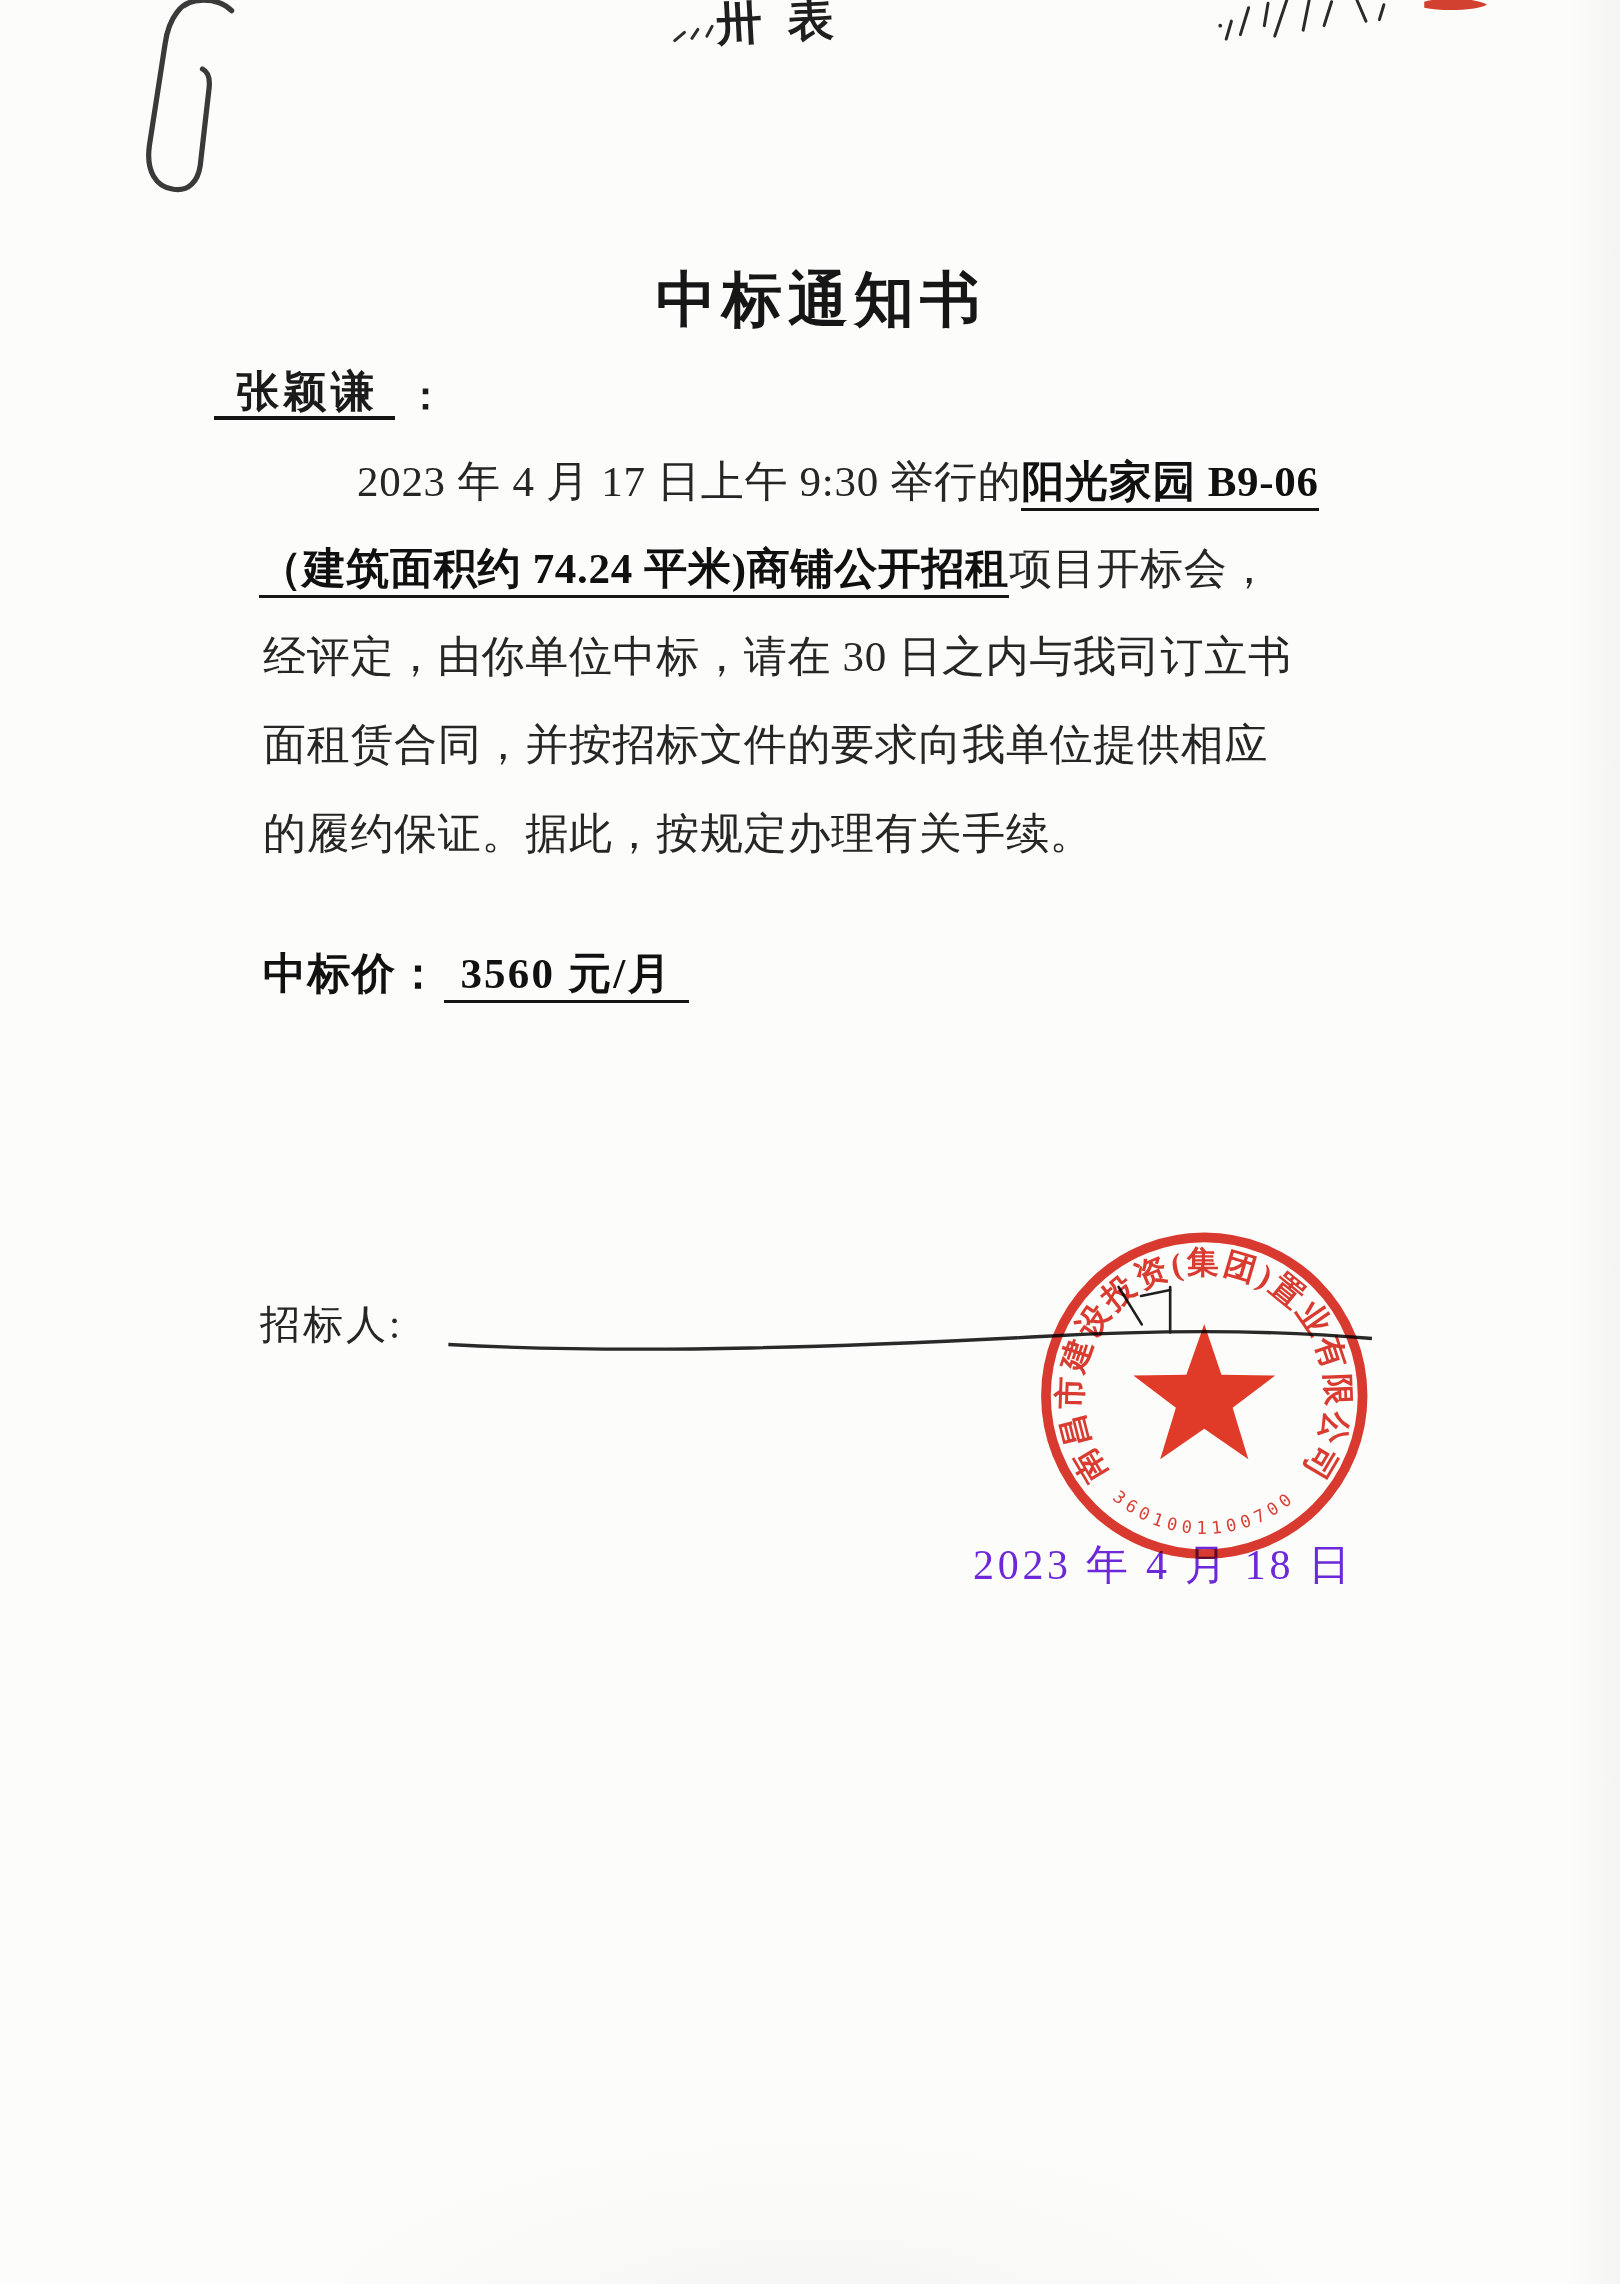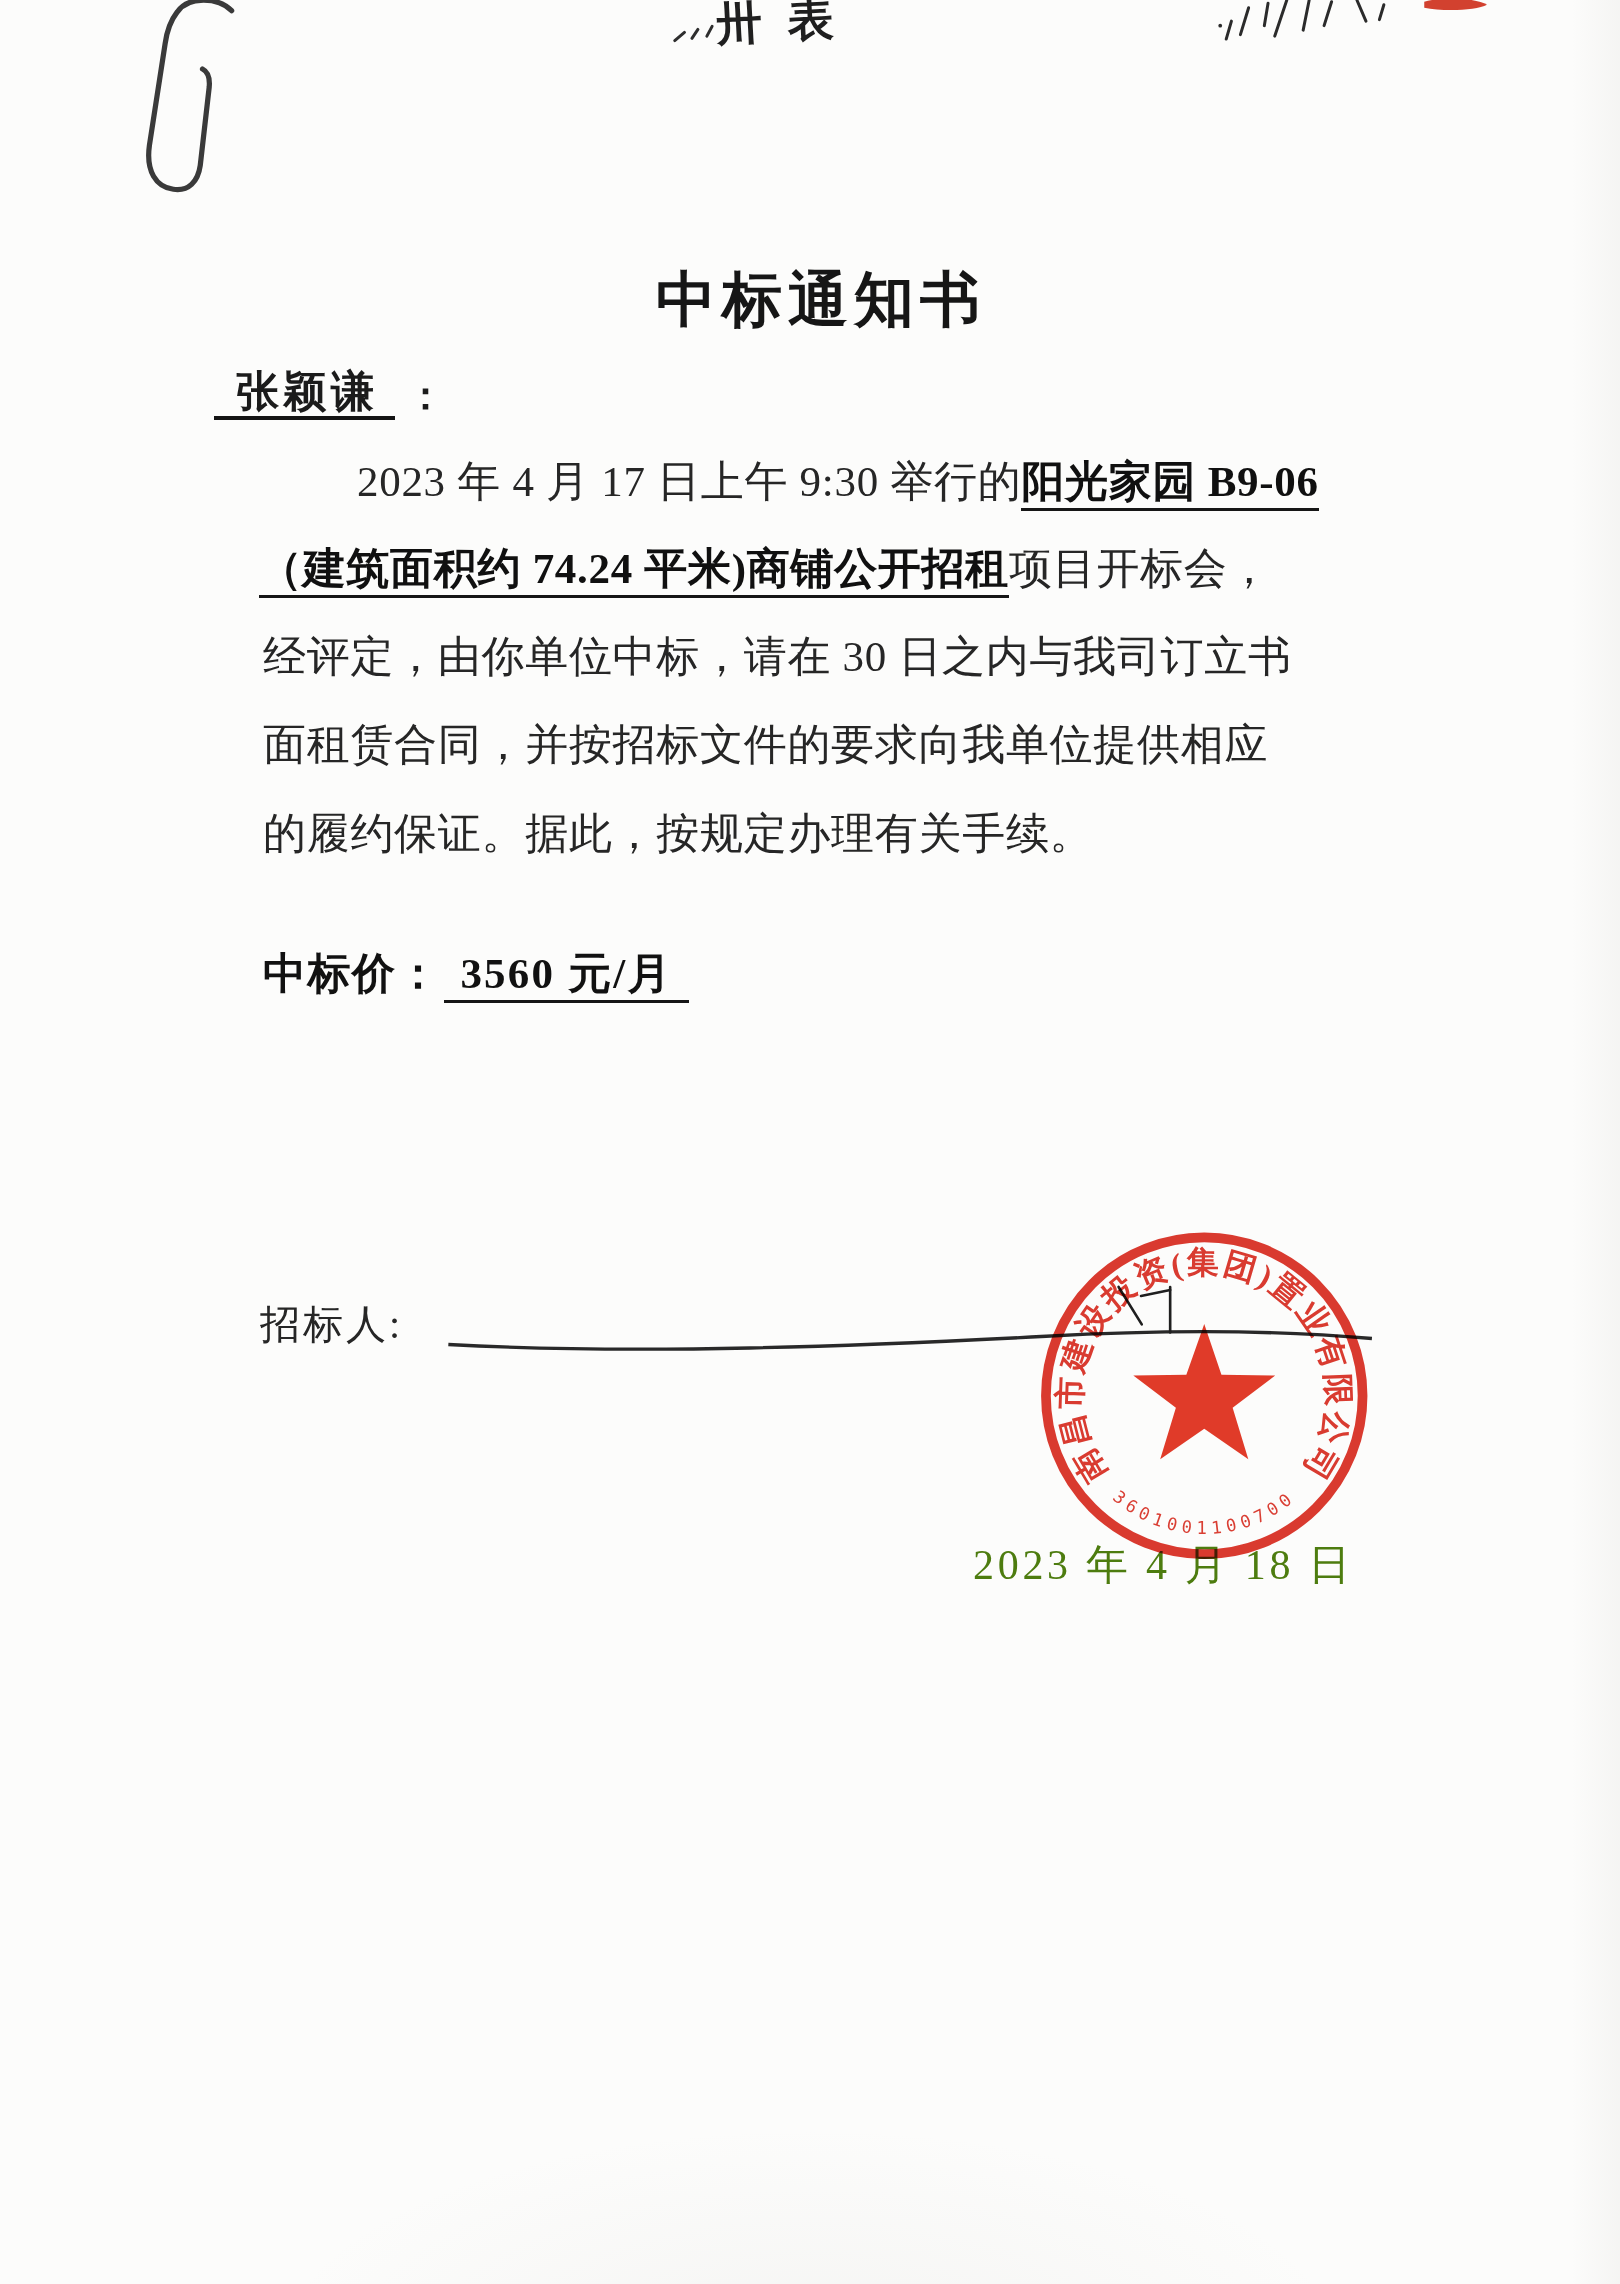--- a/index.html
+++ b/index.html
@@ -35,21 +35,21 @@
   .bodyline .em{
     font-weight:bold;color:#101010;
     border-bottom:3.7px solid #161616;padding-bottom:3px;
   }
   .price-label{font-size:43px;font-weight:bold;color:#111;letter-spacing:1.5px;}
   .price-value{
     font-size:43px;font-weight:bold;color:#111;letter-spacing:2.2px;
     border-bottom:3.7px solid #161616;padding:0 16.4px 3px 16.4px;
   }
   .bidder{font-size:40px;color:#262626;letter-spacing:3px;}
-  .date{font-size:42px;color:#4d7c0f;letter-spacing:3.7px;white-space:nowrap;}
+  .date{font-size:42px;color:#6d28d9;letter-spacing:3.7px;white-space:nowrap;}
   .frag{
     overflow:hidden;height:55px;width:239px;
   }
   .frag-inner{
     display:block;position:relative;top:-12px;
     transform:rotate(-3deg);
     font-size:46px;font-weight:bold;color:#1f1f1f;letter-spacing:25.4px;white-space:nowrap;
   }
   svg{display:block;}
   .seal{mix-blend-mode:multiply;}

